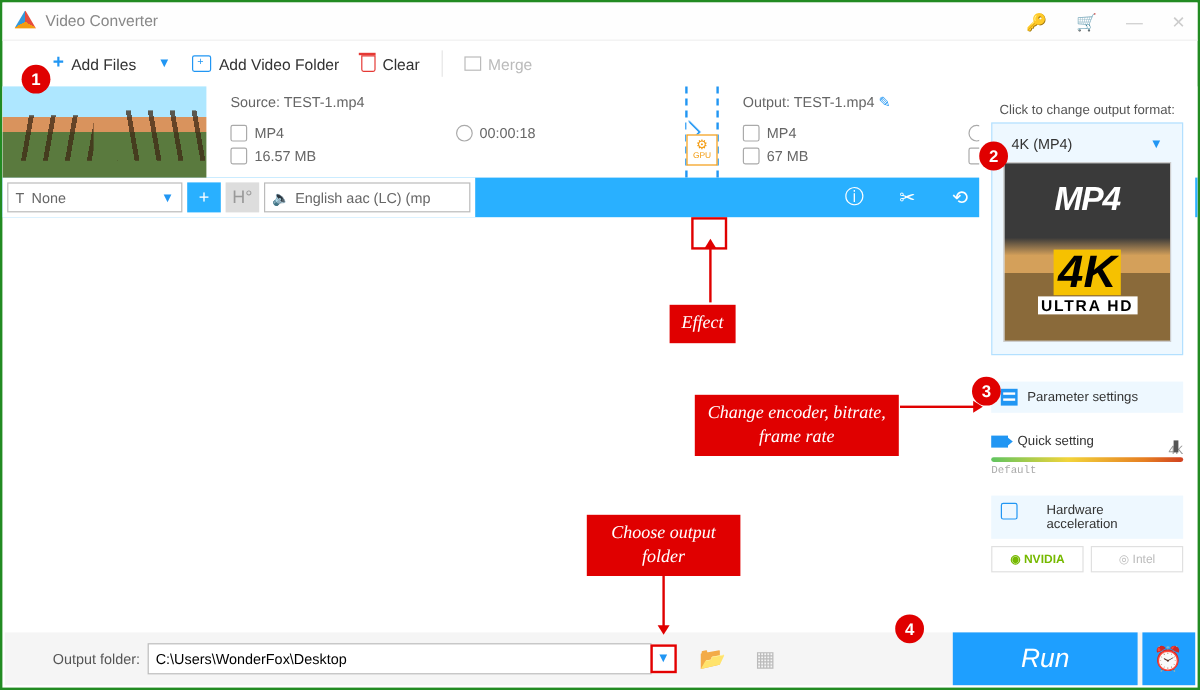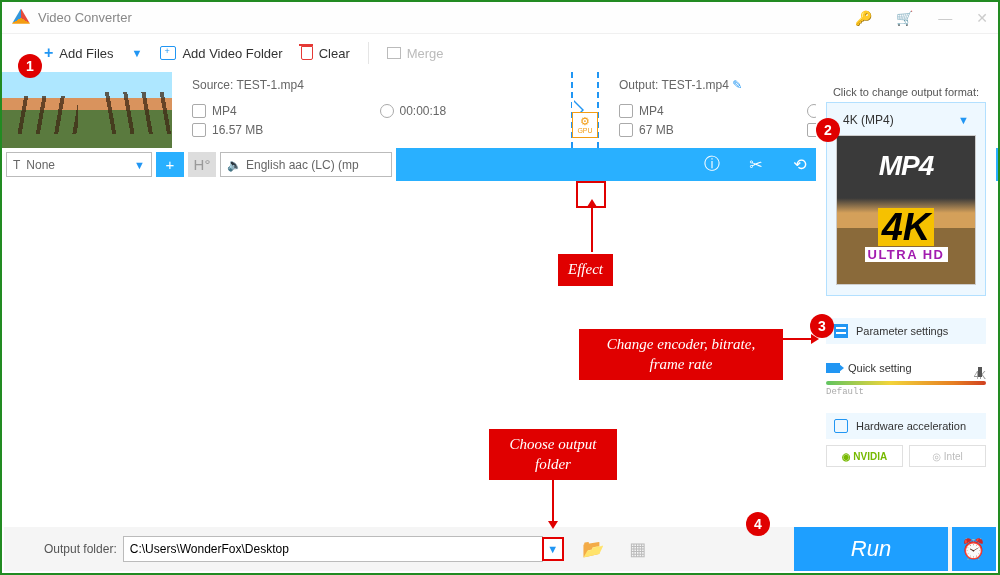--- a/index.html
+++ b/index.html
@@ -48,34 +48,34 @@
 .eb-icon { width:44px; height:33px; display:flex; align-items:center; justify-content:center; color:#fff; font-size:16px; }
 .eb-icon.hl { outline:2px solid #fff; outline-offset:-3px; }
 .right-panel { position:absolute; right:2px; top:78px; width:180px; height:432px; background:#fff; padding:6px 10px; }
 .rp-hint { font-size:11px; color:#555; text-align:center; margin-bottom:4px; }
 .format-box { border:1px solid #b3e0ff; background:#eef8ff; padding:6px; position:relative; }
 .format-hdr { display:flex; justify-content:space-between; align-items:center; font-size:12px; color:#333; padding:4px 10px; }
 .format-caret { color:#2196f3; font-size:11px; }
 .format-img { width:140px; height:150px; margin:4px auto; background:linear-gradient(#3a3a3a 0 42%,#d4a05a 52% 62%,#8a6a3a 62% 100%); border:1px solid #ccc; display:flex; flex-direction:column; align-items:center; position:relative; }
 .format-img .mp4 { font-size:28px; font-weight:900; color:#fff; font-style:italic; margin-top:14px; letter-spacing:-1px; }
 .format-img .k4 { font-size:38px; font-weight:900; background:#f6c100; color:#000; padding:0 4px; line-height:1; margin-top:26px; font-style:italic; }
-.format-img .uhd { font-size:13px; font-weight:900; letter-spacing:1.5px; color:#a21caf; background:#fff; padding:0 3px; margin-top:1px;text-align:right; }
+.format-img .uhd { font-size:13px; font-weight:900; letter-spacing:1.5px; color:#000000; background:#fff; padding:0 3px; margin-top:1px;text-align:right; }
 .param-btn { margin-top:22px; background:#eef8ff; padding:6px 8px; font-size:11px; color:#333; display:flex; align-items:center; gap:8px; }
 .param-icon { width:14px; height:14px; background:#2196f3; flex-shrink:0; position:relative; }
 .param-icon:before,.param-icon:after { content:''; position:absolute; background:#fff; height:1.5px; width:10px; left:2px; }
 .param-icon:before { top:3px; } .param-icon:after { top:8px; }
 .qs { margin-top:18px; font-size:11px; color:#333; display:flex; align-items:center; gap:8px; }
 .qs-icon { width:14px; height:10px; background:#2196f3; position:relative; }
 .qs-icon:before { content:''; position:absolute; right:-4px; top:1px; border-left:5px solid #2196f3; border-top:4px solid transparent; border-bottom:4px solid transparent; }
 .slider-wrap { margin-top:10px; position:relative; }
 .slider-track { height:4px; background:linear-gradient(90deg,#60c460 0%,#f2d43a 40%,#e67e22 80%,#d04020 100%); border-radius:2px; }
 .slider-thumb { position:absolute; right:4px; top:-3px; width:4px; height:10px; background:#555; }
 .slider-lab { font-size:10px; color:#999; text-align:right; margin-top:-14px; }
 .slider-def { font-size:9px; color:#aaa; margin-top:2px;font-family:Liberation Mono, monospace; }
-.hw-accel { margin-top:16px; background:#eef8ff; padding:6px 8px; font-size:11px; color:#333; display:flex; align-items:center; gap:8px; }
+.hw-accel { margin-top:16px; background:#eef8ff; padding:6px 8px; font-size:11px; color:#333; display:flex; align-items:flex-start; gap:24px; }
 .chip-row { margin-top:6px; display:flex; gap:6px; }
 .chip { flex:1; height:22px; display:flex; align-items:center; justify-content:center; font-size:10px; border:1px solid #e0e0e0; }
 .chip.nv { color:#76b900; font-weight:bold; }
 .chip.intel { color:#bbb; }
 .bottombar { position:absolute; bottom:2px; left:2px; right:2px; height:44px; background:#f5f5f5; display:flex; align-items:center; padding:0 0 0 40px; }
 .out-label { font-size:12px; color:#555; margin-right:6px; }
 .out-input { width:420px; height:24px; border:1px solid #bbb; font-size:12px; padding:12px 6px; background:#fff; }
 .out-caret-btn { width:22px; height:24px; border:2px solid #e30000; display:flex; align-items:center; justify-content:center; color:#2196f3; font-size:11px; margin-left:-1px; background:#fff; }
 .bb-icon { width:28px; height:22px; margin-left:16px; color:#2196f3; display:flex; align-items:center; justify-content:center; font-size:18px; }
 .bb-icon.gray { color:#bbb; }
@@ -250,17 +250,17 @@
 
 <div class="marker" style="left:16px;top:52px">1</div>
 <div class="marker" style="right:158px;top:116px">2</div>
 <div class="marker" style="right:164px;top:312px">3</div>
 <div class="marker" style="left:744px;top:510px">4</div>
 
 <div class="callout" style="left:556px;top:252px">Effect</div>
 <div class="arrow-v" style="left:589px;top:204px;height:46px"></div>
 <div class="redbox" style="left:574px;top:179px;width:30px;height:27px"></div>
 
-<div class="callout" style="left:577px;top:327px;width:204px">Change encoder, bitrate, frame rate</div>
+<div class="callout" style="left:577px;top:327px;width:170px">Change encoder, bitrate, frame rate</div>
 <div class="arrow-h" style="left:748px;top:336px;width:62px"></div>
 
 <div class="callout" style="left:487px;top:427px;width:128px">Choose output folder</div>
 <div class="arrow-v" style="left:550px;top:474px;height:46px;transform:scaleY(-1)"></div>
 
 </body></html>

